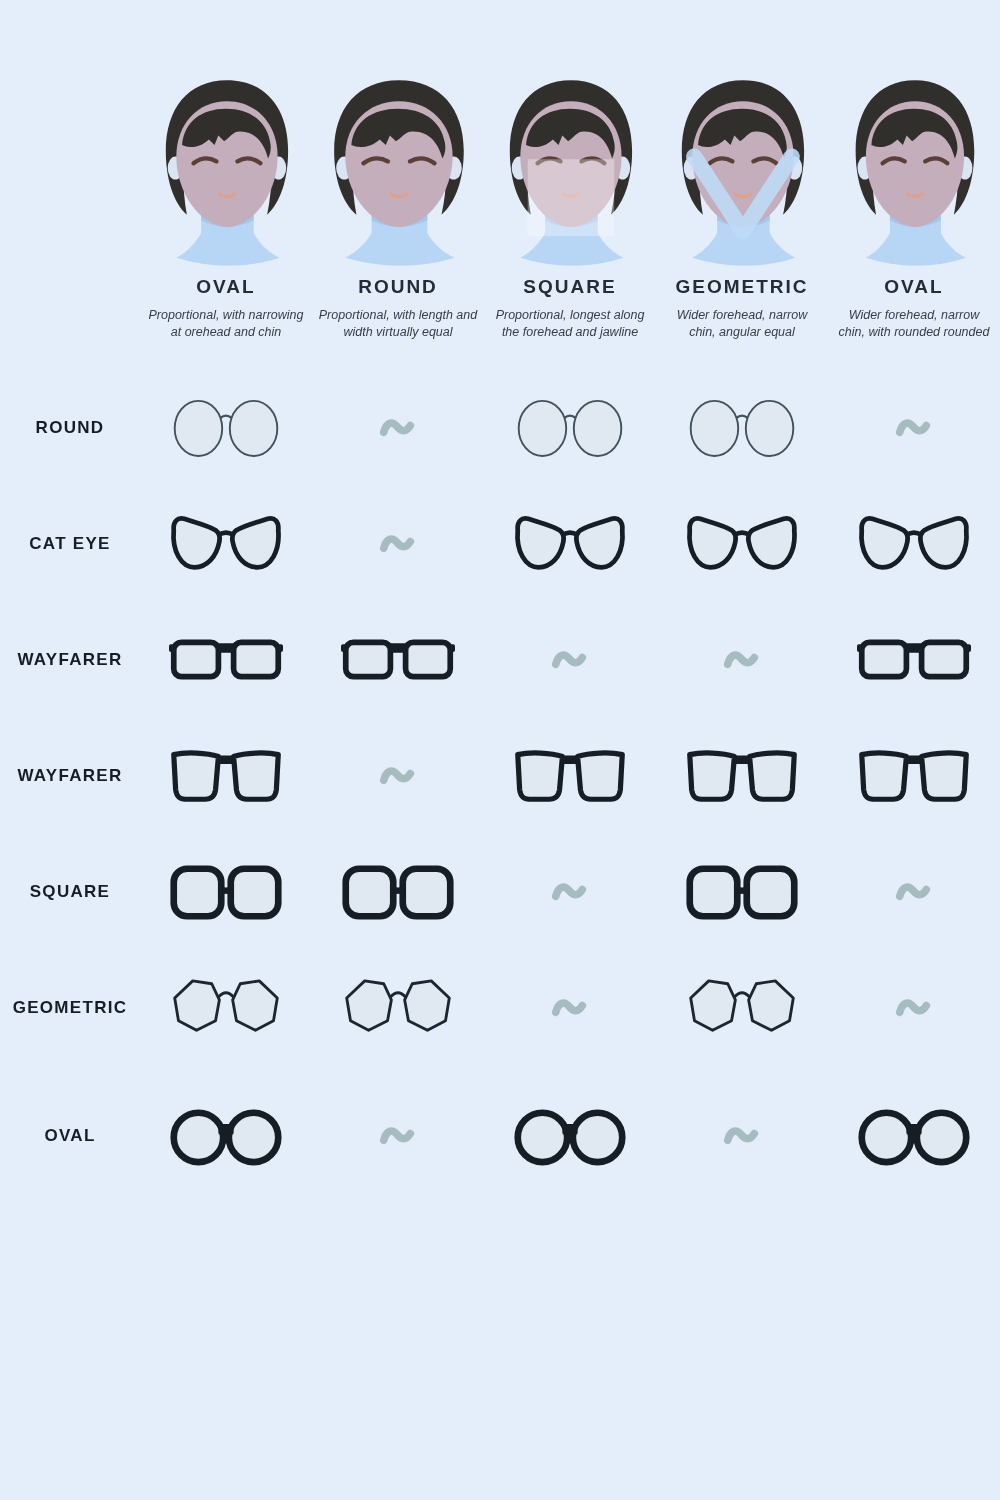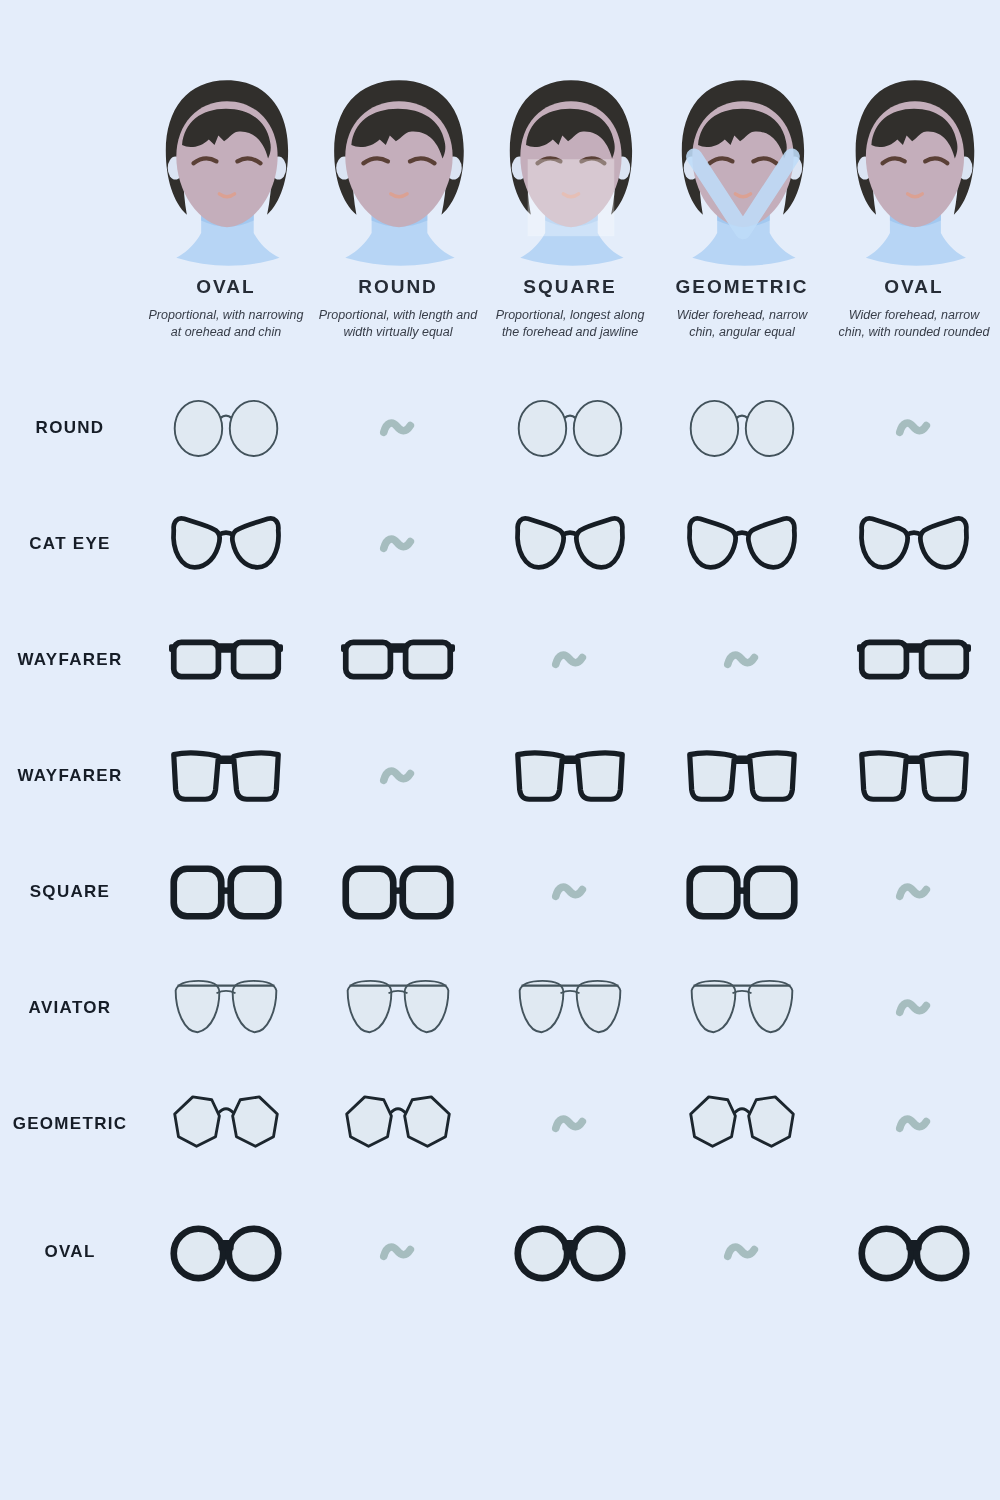--- a/index.html
+++ b/index.html
@@ -329,48 +329,20 @@
             <use href="#g-square" xlink:href="#g-square"></use>
           </svg>
   </div>
         <div class="cell">
     <svg class="squiggle-svg" viewBox="0 0 40 26">
             <use href="#squiggle"></use>
           </svg>
   </div>
       </div>
       <div class="grid-row">
-    <div class="row-label">AVIATOR</div>
-  <div class="cell">
-    <svg class="glasses-svg" viewBox="0 0 120 70">
-            <use href="#g-aviator" xlink:href="#g-aviator"></use>
-          </svg>
-  </div>
-        <div class="cell">
-    <svg class="glasses-svg" viewBox="0 0 120 70">
-            <use href="#g-aviator" xlink:href="#g-aviator"></use>
-          </svg>
-  </div>
-        <div class="cell">
-    <svg class="glasses-svg" viewBox="0 0 120 70">
-            <use href="#g-aviator" xlink:href="#g-aviator"></use>
-          </svg>
-  </div>
-        <div class="cell">
-    <svg class="glasses-svg" viewBox="0 0 120 70">
-            <use href="#g-aviator" xlink:href="#g-aviator"></use>
-          </svg>
-  </div>
-        <div class="cell">
-    <svg class="squiggle-svg" viewBox="0 0 40 26">
-            <use href="#squiggle"></use>
-          </svg>
-  </div>
-      </div>
-      <div class="grid-row">
     <div class="row-label">GEOMETRIC</div>
   <div class="cell">
     <svg class="glasses-svg" viewBox="0 0 120 70">
             <use href="#g-geometric" xlink:href="#g-geometric"></use>
           </svg>
   </div>
         <div class="cell">
     <svg class="glasses-svg" viewBox="0 0 120 70">
             <use href="#g-geometric" xlink:href="#g-geometric"></use>
           </svg>

